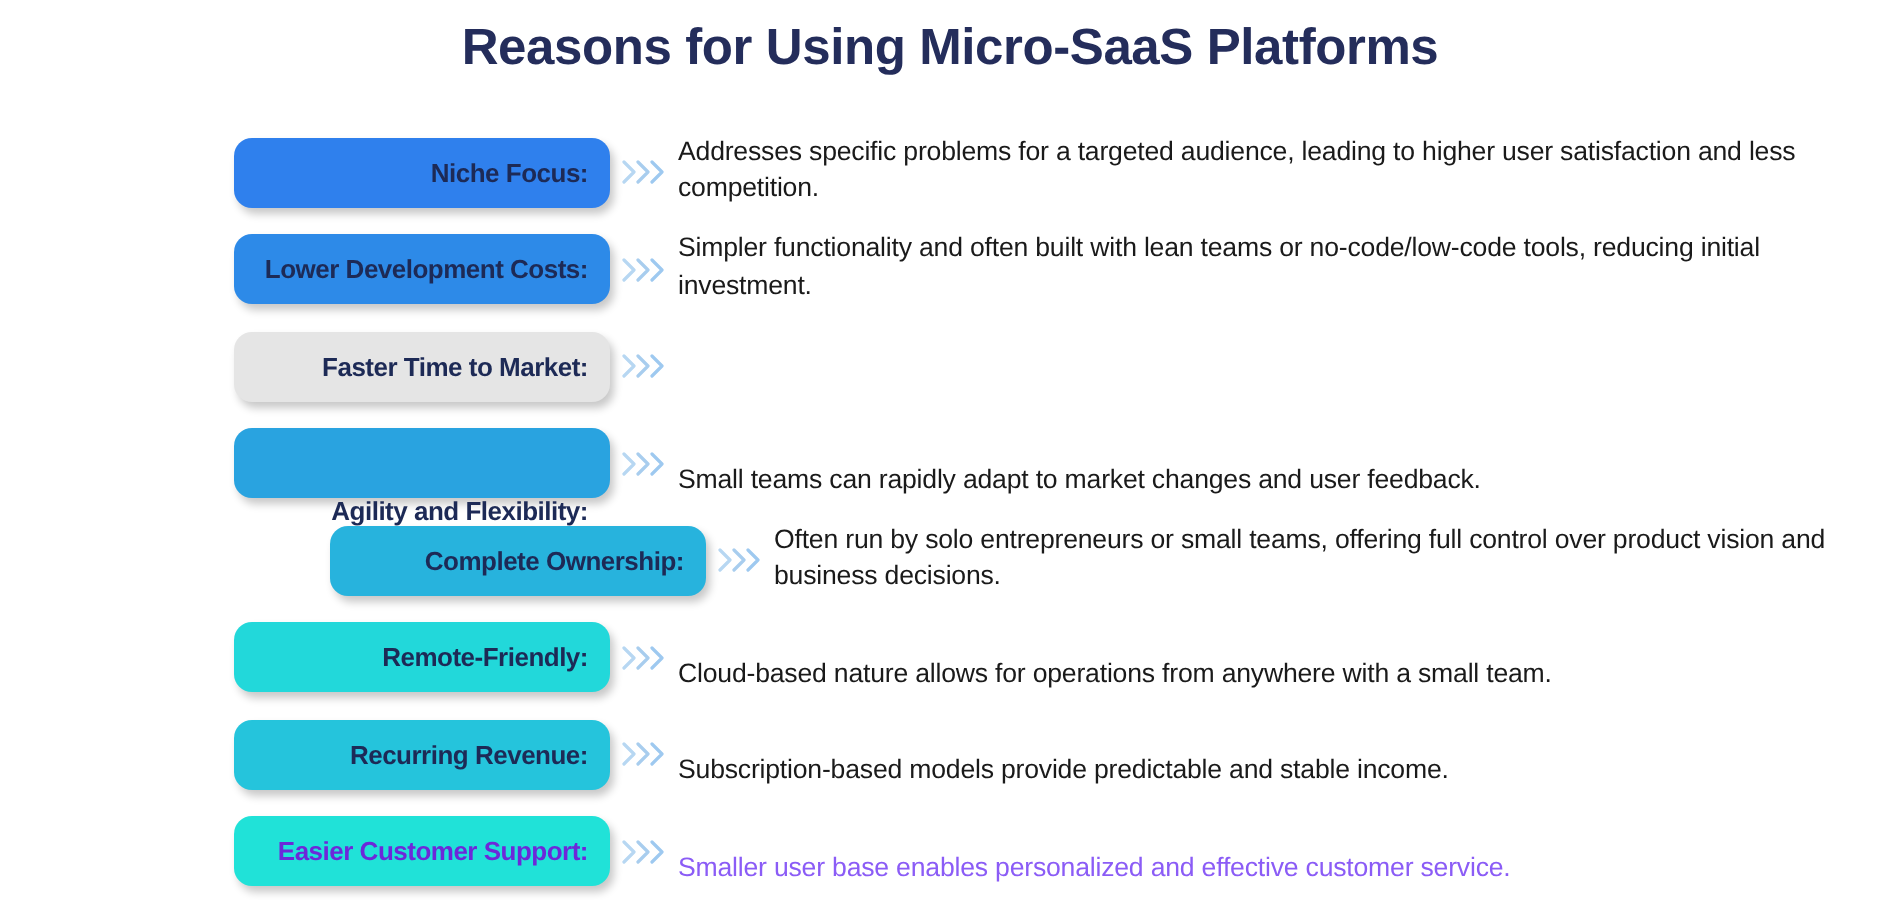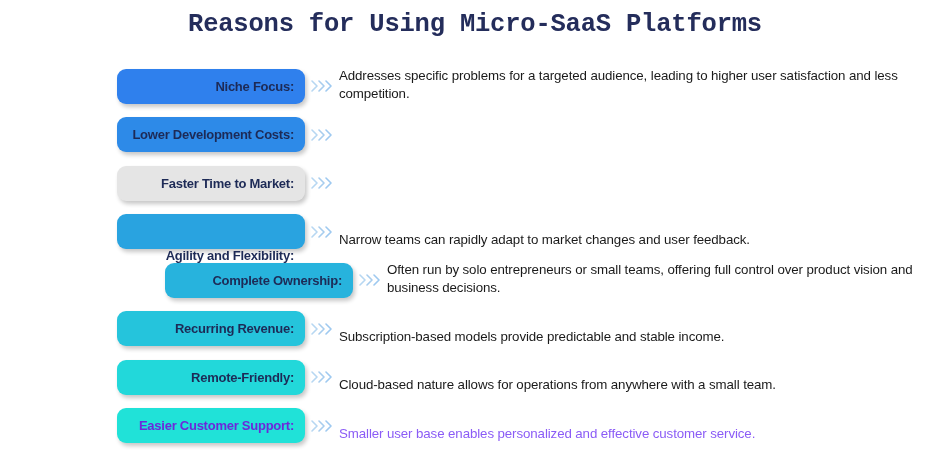--- a/index.html
+++ b/index.html
@@ -97,21 +97,21 @@
     max-width: 570px;
     font-family: "Liberation Sans", sans-serif;
   }
   .desc.wide { max-width: 600px; }
 </style>
 </head>
 <body style="background: rgb(255, 255, 255);">
 
 <div class="infographic">
 
-  <div class="title" style="color: rgb(36, 45, 91); font-family: Liberation Mono, monospace;">Reasons for Using Micro-SaaS Platforms</div>
+  <div class="title" style="color: rgb(36, 45, 91);">Reasons for Using Micro-SaaS Platforms</div>
 
   <div class="rows">
 
     <div class="row">
       <div class="pill" style="background: rgb(47, 128, 237);">
         <span class="pill-label" style="color: rgb(29, 42, 86);">Niche Focus:</span>
       </div>
       <div class="chev">
         <svg width="22" height="12" viewBox="0 0 22 12" fill="none">
           <path d="M1 1 L6 6 L1 11" stroke="#b7d7f2" stroke-width="1.6" stroke-linecap="round" stroke-linejoin="round"></path>
@@ -126,20 +126,21 @@
       <div class="pill" style="background: rgb(45, 138, 232);">
         <span class="pill-label" style="color: rgb(29, 42, 86);">Lower Development Costs:</span>
       </div>
       <div class="chev">
         <svg width="22" height="12" viewBox="0 0 22 12" fill="none">
           <path d="M1 1 L6 6 L1 11" stroke="#b7d7f2" stroke-width="1.6" stroke-linecap="round" stroke-linejoin="round"></path>
           <path d="M8 1 L13 6 L8 11" stroke="#a8cdee" stroke-width="1.6" stroke-linecap="round" stroke-linejoin="round"></path>
           <path d="M15 1 L20 6 L15 11" stroke="#9ec9f0" stroke-width="1.6" stroke-linecap="round" stroke-linejoin="round"></path>
         </svg>
       </div>
+      <div class="desc wide" style="color: rgb(26, 26, 26);">Simpler functionality and often built with lean teams or no-code/low-code tools, reducing initial investment.</div>
     </div>
 
     <div class="row">
       <div class="pill" style="background: #e5e5e5;">
         <span class="pill-label" style="color: rgb(29, 42, 86);">Faster Time to Market:</span>
       </div>
       <div class="chev">
         <svg width="22" height="12" viewBox="0 0 22 12" fill="none">
           <path d="M1 1 L6 6 L1 11" stroke="#b7d7f2" stroke-width="1.6" stroke-linecap="round" stroke-linejoin="round"></path>
           <path d="M8 1 L13 6 L8 11" stroke="#a8cdee" stroke-width="1.6" stroke-linecap="round" stroke-linejoin="round"></path>
@@ -152,66 +153,66 @@
       <div class="pill" style="background: rgb(41, 163, 224);">
         <span class="pill-label" style="color: rgb(29, 42, 86); margin-top: 48px;">Agility and Flexibility:</span>
       </div>
       <div class="chev">
         <svg width="22" height="12" viewBox="0 0 22 12" fill="none">
           <path d="M1 1 L6 6 L1 11" stroke="#b7d7f2" stroke-width="1.6" stroke-linecap="round" stroke-linejoin="round"></path>
           <path d="M8 1 L13 6 L8 11" stroke="#a8cdee" stroke-width="1.6" stroke-linecap="round" stroke-linejoin="round"></path>
           <path d="M15 1 L20 6 L15 11" stroke="#9ec9f0" stroke-width="1.6" stroke-linecap="round" stroke-linejoin="round"></path>
         </svg>
       </div>
-      <div class="desc wide" style="color: rgb(26, 26, 26);">Narrow teams can rapidly adapt to market changes and user feedback.</div>
+      <div class="desc wide" style="color: rgb(26, 26, 26);">Small teams can rapidly adapt to market changes and user feedback.</div>
     </div>
 
     <div class="row">
       <div class="pill" style="background: rgb(39, 179, 221); margin-left: 48px;">
         <span class="pill-label" style="color: rgb(29, 42, 86);">Complete Ownership:</span>
       </div>
       <div class="chev">
         <svg width="22" height="12" viewBox="0 0 22 12" fill="none">
           <path d="M1 1 L6 6 L1 11" stroke="#b7d7f2" stroke-width="1.6" stroke-linecap="round" stroke-linejoin="round"></path>
           <path d="M8 1 L13 6 L8 11" stroke="#a8cdee" stroke-width="1.6" stroke-linecap="round" stroke-linejoin="round"></path>
           <path d="M15 1 L20 6 L15 11" stroke="#9ec9f0" stroke-width="1.6" stroke-linecap="round" stroke-linejoin="round"></path>
         </svg>
       </div>
       <div class="desc" style="color: rgb(26, 26, 26);">Often run by solo entrepreneurs or small teams, offering full control over product vision and business decisions.</div>
     </div>
 
     <div class="row">
+      <div class="pill" style="background: rgb(34, 216, 218);">
+        <span class="pill-label" style="color: rgb(29, 42, 86);">Remote-Friendly:</span>
+      </div>
+      <div class="chev">
+        <svg width="22" height="12" viewBox="0 0 22 12" fill="none">
+          <path d="M1 1 L6 6 L1 11" stroke="#b7d7f2" stroke-width="1.6" stroke-linecap="round" stroke-linejoin="round"></path>
+          <path d="M8 1 L13 6 L8 11" stroke="#a8cdee" stroke-width="1.6" stroke-linecap="round" stroke-linejoin="round"></path>
+          <path d="M15 1 L20 6 L15 11" stroke="#9ec9f0" stroke-width="1.6" stroke-linecap="round" stroke-linejoin="round"></path>
+        </svg>
+      </div>
+      <div class="desc wide" style="color: rgb(26, 26, 26);">Cloud-based nature allows for operations from anywhere with a small team.</div>
+    </div>
+
+    <div class="row">
       <div class="pill" style="background: rgb(37, 196, 220);">
         <span class="pill-label" style="color: rgb(29, 42, 86);">Recurring Revenue:</span>
       </div>
       <div class="chev">
         <svg width="22" height="12" viewBox="0 0 22 12" fill="none">
           <path d="M1 1 L6 6 L1 11" stroke="#b7d7f2" stroke-width="1.6" stroke-linecap="round" stroke-linejoin="round"></path>
           <path d="M8 1 L13 6 L8 11" stroke="#a8cdee" stroke-width="1.6" stroke-linecap="round" stroke-linejoin="round"></path>
           <path d="M15 1 L20 6 L15 11" stroke="#9ec9f0" stroke-width="1.6" stroke-linecap="round" stroke-linejoin="round"></path>
         </svg>
       </div>
       <div class="desc wide" style="color: rgb(26, 26, 26);">Subscription-based models provide predictable and stable income.</div>
     </div>
 
     <div class="row">
-      <div class="pill" style="background: rgb(34, 216, 218);">
-        <span class="pill-label" style="color: rgb(29, 42, 86);">Remote-Friendly:</span>
-      </div>
-      <div class="chev">
-        <svg width="22" height="12" viewBox="0 0 22 12" fill="none">
-          <path d="M1 1 L6 6 L1 11" stroke="#b7d7f2" stroke-width="1.6" stroke-linecap="round" stroke-linejoin="round"></path>
-          <path d="M8 1 L13 6 L8 11" stroke="#a8cdee" stroke-width="1.6" stroke-linecap="round" stroke-linejoin="round"></path>
-          <path d="M15 1 L20 6 L15 11" stroke="#9ec9f0" stroke-width="1.6" stroke-linecap="round" stroke-linejoin="round"></path>
-        </svg>
-      </div>
-      <div class="desc wide" style="color: rgb(26, 26, 26);">Cloud-based nature allows for operations from anywhere with a small team.</div>
-    </div>
-
-    <div class="row">
       <div class="pill" style="background: rgb(32, 226, 216);">
         <span class="pill-label" style="color: #6d28d9;">Easier Customer Support:</span>
       </div>
       <div class="chev">
         <svg width="22" height="12" viewBox="0 0 22 12" fill="none">
           <path d="M1 1 L6 6 L1 11" stroke="#b7d7f2" stroke-width="1.6" stroke-linecap="round" stroke-linejoin="round"></path>
           <path d="M8 1 L13 6 L8 11" stroke="#a8cdee" stroke-width="1.6" stroke-linecap="round" stroke-linejoin="round"></path>
           <path d="M15 1 L20 6 L15 11" stroke="#9ec9f0" stroke-width="1.6" stroke-linecap="round" stroke-linejoin="round"></path>
         </svg>
       </div>

